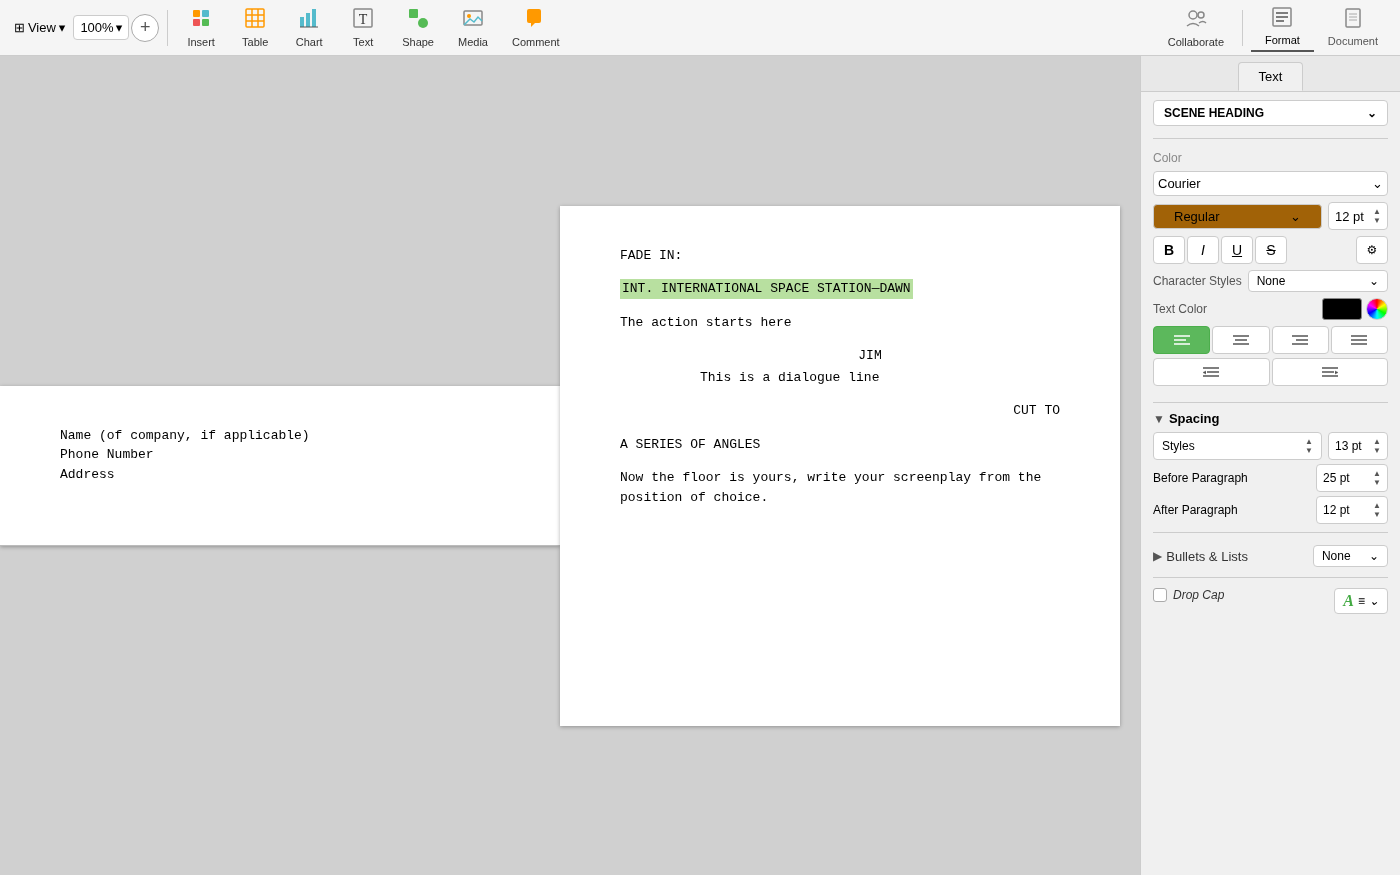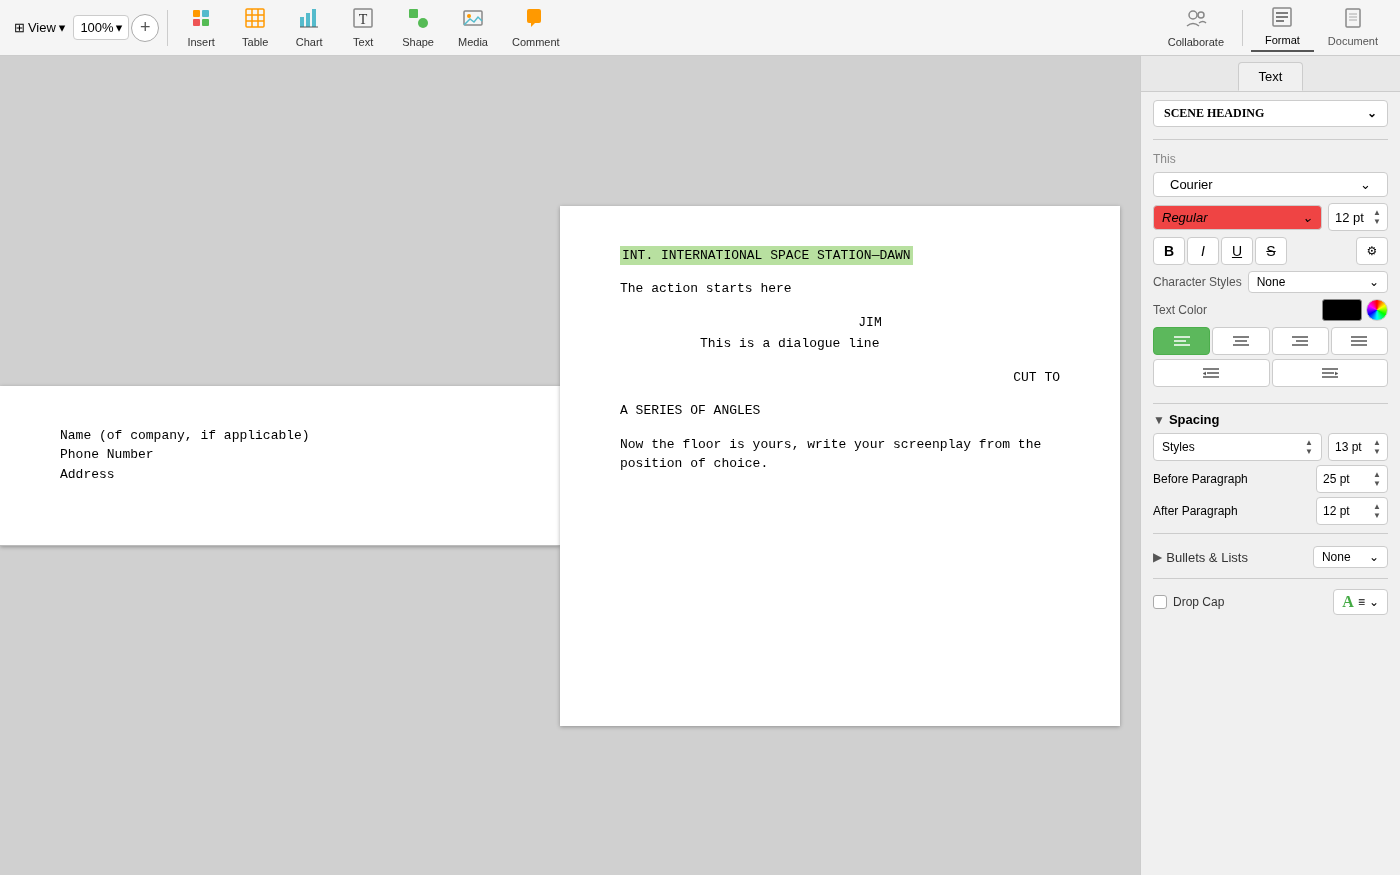--- a/index.html
+++ b/index.html
@@ -133,21 +133,21 @@
       display: flex;
       align-items: center;
     }
     .para-style-select {
       flex: 1;
       background: white;
       border: 1px solid #ccc;
       border-radius: 4px;
       padding: 5px 10px;
       font-size: 12px;
-      font-family: Liberation Serif, serif;
+      font-family: Liberation Sans, sans-serif;
       font-weight: bold;
       display: flex;
       align-items: center;
       justify-content: space-between;
       cursor: pointer;
     }
 
     
     .panel-section {
       margin: 0 0 4px 0;
@@ -164,44 +164,43 @@
     .font-name-row {
       display: flex;
       align-items: center;
       margin-bottom: 6px;
     }
     .font-name-select {
       flex: 1;
       background: white;
       border: 1px solid #ccc;
       border-radius: 4px;
-      padding: 4px 16px;
+      padding: 4px 4px;
       font-size: 13px;
       display: flex;
       align-items: center;
       justify-content: space-between;
       cursor: pointer;
     }
     .font-style-row {
       display: flex;
       align-items: center;
       gap: 6px;
     }
     .font-style-select {
       flex: 1;
-      background: #ef4444;
-      border: 1px solid #ccc;
-      border-radius: 4px;
-      padding: 4px 8px;
+      background: #a16207;
+      border: 1px solid #ccc;
+      border-radius: 4px;
+      padding: 4px 20px;
       font-size: 13px;
       display: flex;
       align-items: center;
       justify-content: space-between;
       cursor: pointer;
-      font-style: italic;
     }
     .font-size-field {
       width: 60px;
       background: white;
       border: 1px solid #ccc;
       border-radius: 4px;
       padding: 4px 6px;
       font-size: 13px;
       display: flex;
       align-items: center;
@@ -420,22 +419,22 @@
       font-size: 12px;
       display: flex;
       align-items: center;
       justify-content: space-between;
       cursor: pointer;
     }
 
     
     .dropcap-row {
       display: flex;
-      align-items: center;
       margin: 6px 12px 4px 12px;
+      font-style: italic;
     }
     .dropcap-checkbox {
       width: 14px; height: 14px;
       border: 1px solid #aaa;
       border-radius: 3px;
       background: white;
       margin-right: 6px;
     }
     .dropcap-label {
       font-size: 12px;
@@ -625,20 +624,21 @@
     <div class="page page-1">
       <div class="page-content">
         <div class="screenplay-text">Name (of company, if applicable)</div>
         <div class="screenplay-text">Phone Number</div>
         <div class="screenplay-text">Address</div>
       </div>
     </div>
 
     <div class="page page-2">
       <div class="page-content">
+        <div class="screenplay-text" style="margin-bottom:14px;">FADE IN:</div>
         <div style="margin-bottom:14px;">
           <span class="scene-heading-highlight screenplay-text">INT. INTERNATIONAL SPACE STATION—DAWN</span>
         </div>
         <div class="screenplay-text" style="margin-bottom:14px;">The action starts here</div>
         <div style="margin-bottom:2px; text-align:center; margin-left:60px;">
           <span class="screenplay-text">JIM</span>
         </div>
         <div style="margin-bottom:14px; margin-left:80px;">
           <span class="screenplay-text">This is a dialogue line</span>
         </div>
@@ -663,21 +663,21 @@
     <div class="para-style-row">
       <div class="para-style-select">
         <span>SCENE HEADING</span>
         <span>⌄</span>
       </div>
     </div>
 
     <div class="divider-line"></div>
 
     <div class="panel-section">
-      <div class="section-label">This</div>
+      <div class="section-label">Color</div>
 
       <div class="font-name-row">
         <div class="font-name-select">
           <span>Courier</span>
           <span>⌄</span>
         </div>
       </div>
 
       <div class="font-style-row">
         <div class="font-style-select">

